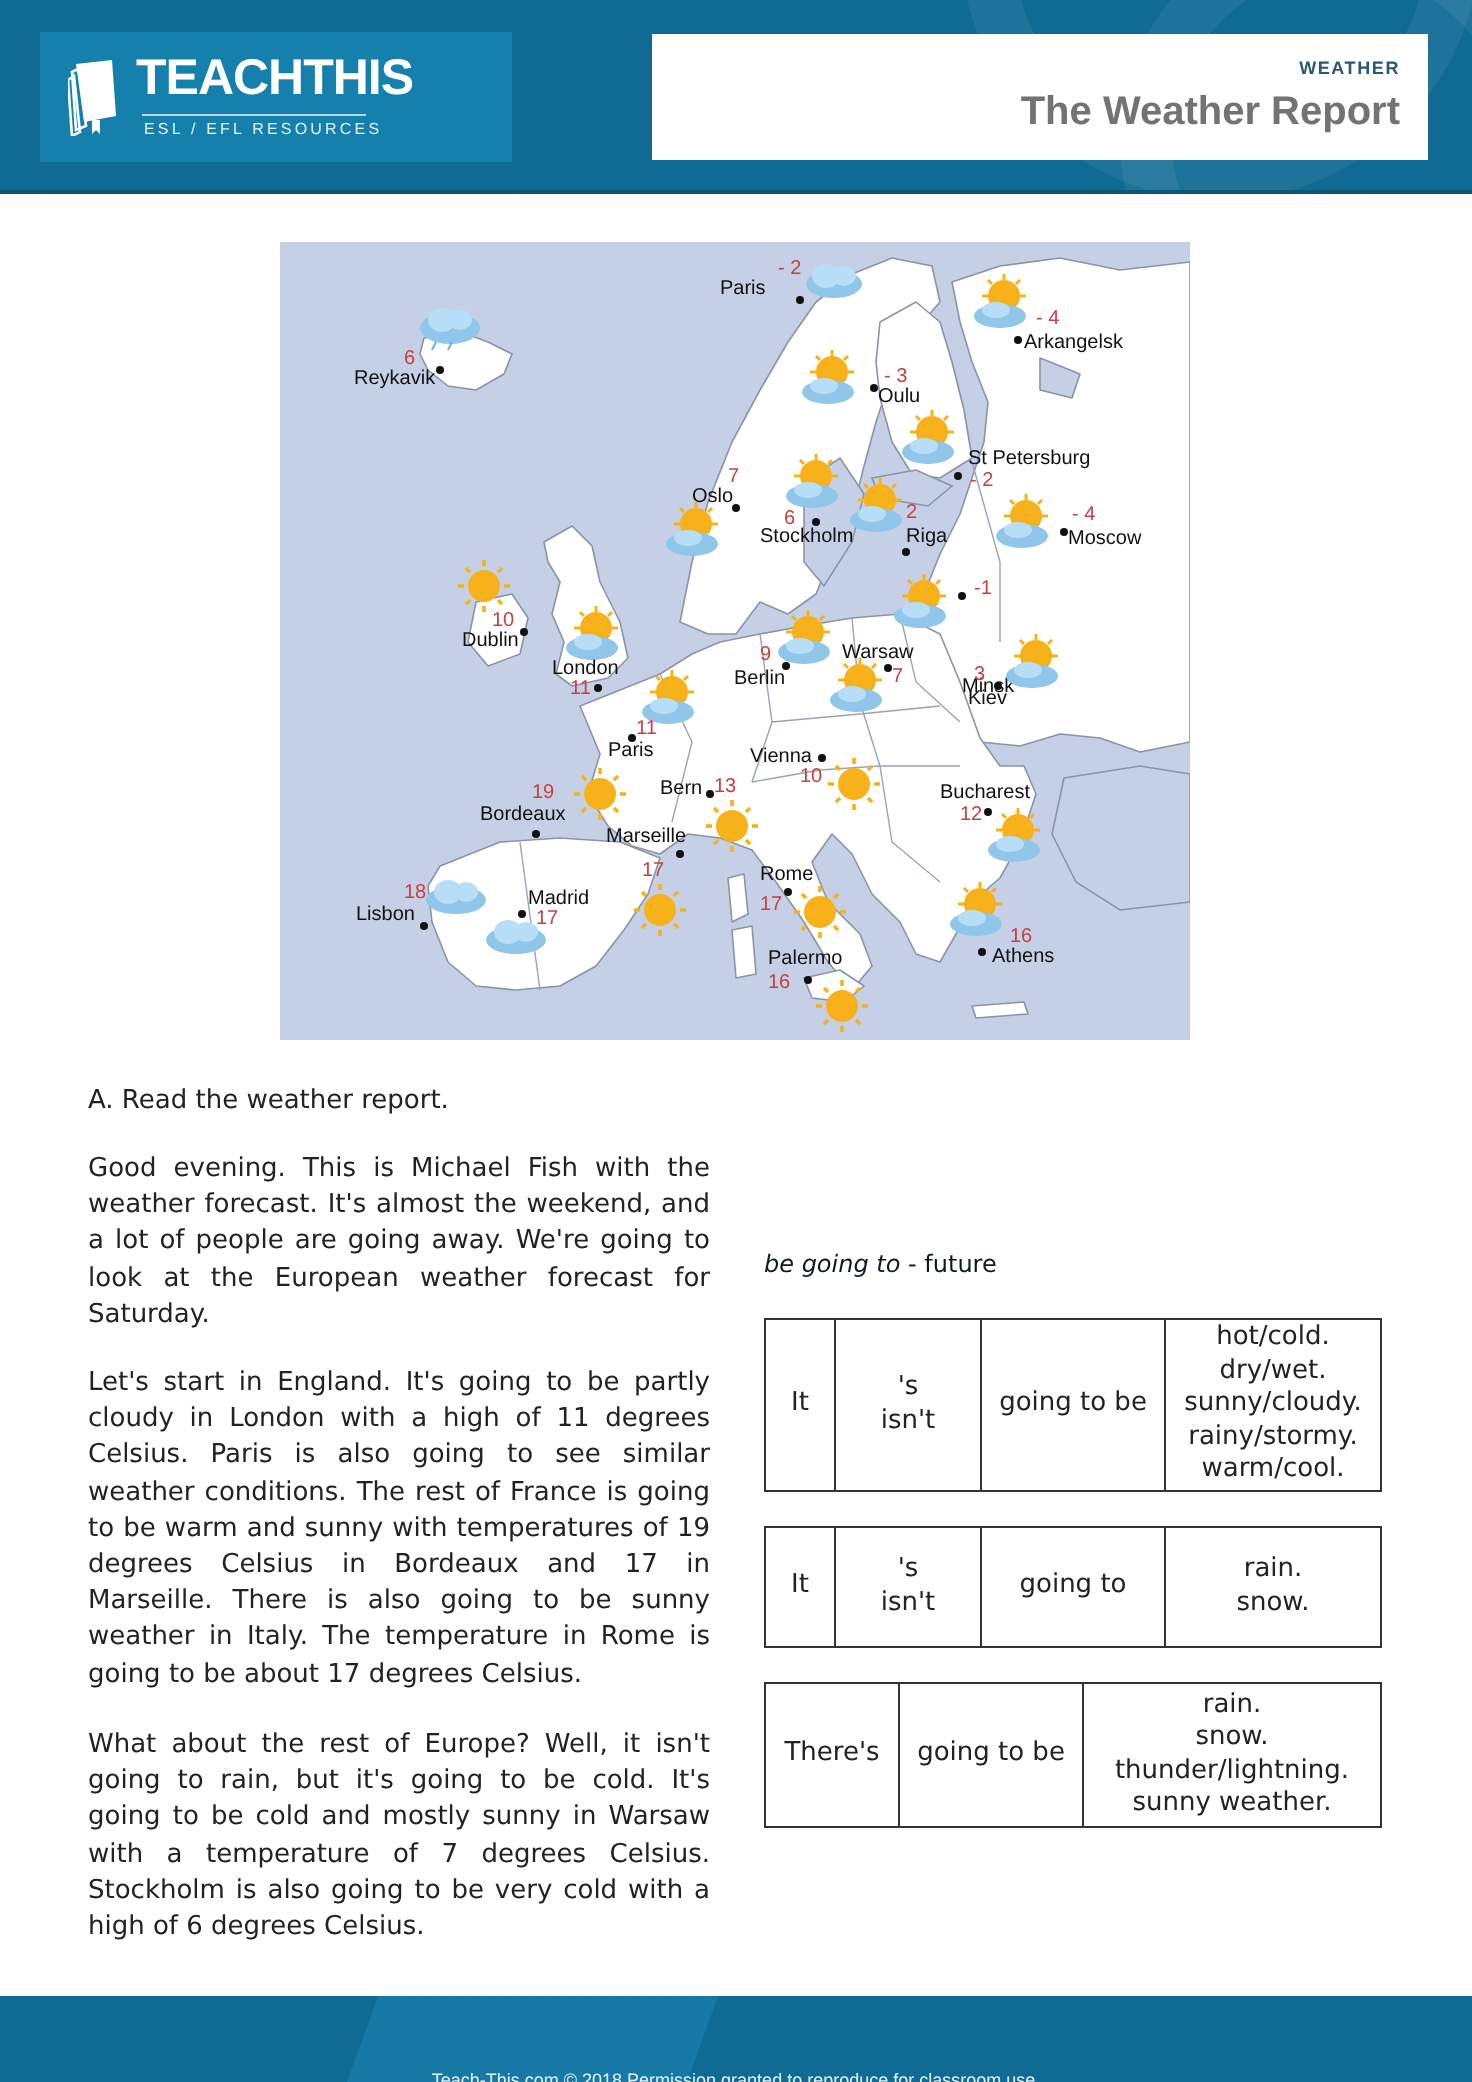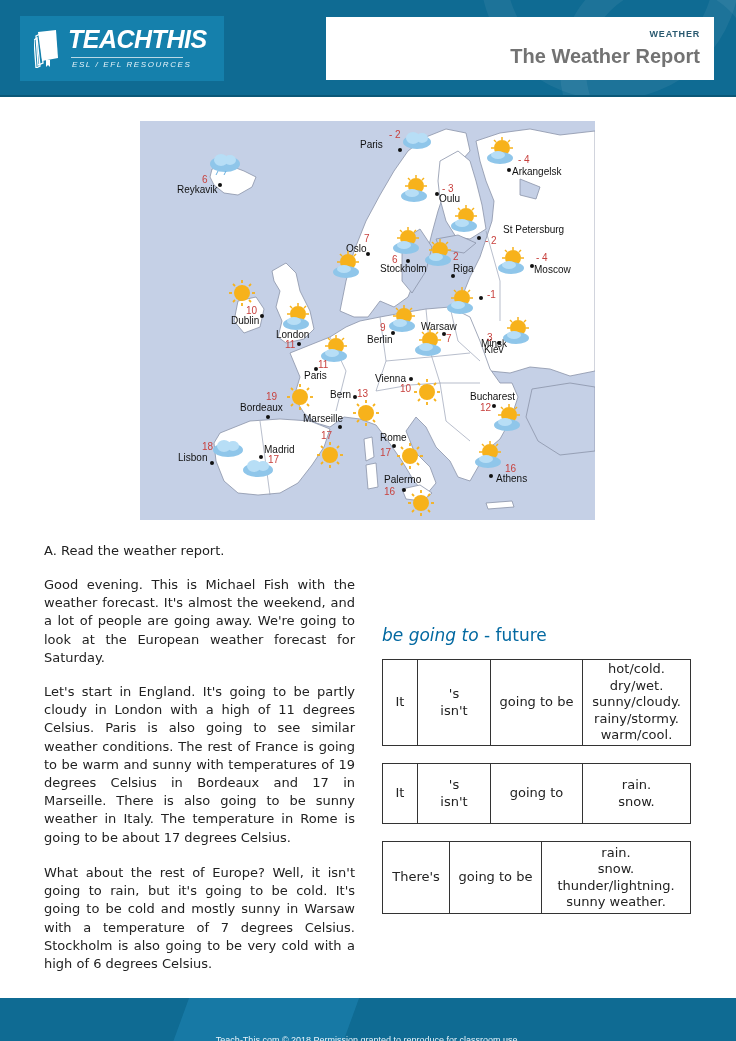--- a/index.html
+++ b/index.html
@@ -15,23 +15,22 @@
       overflow: hidden;
     }
     .header .swirl {
       position: absolute; border-radius: 50%;
       border: 26px solid rgba(255,255,255,0.06);
     }
     .header-bottom-line {
       position: absolute; left: 0; top: 95px; width: 736px; height: 3px; background: #0b5878;
     }
     .logo-box {
-      position: absolute; left: 20px; top: 16px; width: 204px; height: 65px;
+      position: absolute; left: 20px; top: 16px; width: 236px; height: 65px;
       background: #1580ac;
-      font-style: italic;
     }
     .logo-book { position: absolute; left: 14px; top: 12px; }
     .logo-title {
       position: absolute; left: 48px; top: 9px;
       font-family: "Liberation Sans", sans-serif; font-weight: bold;
       font-size: 25px; color: #fff; letter-spacing: -0.5px;
     }
     .logo-line {
       position: absolute; left: 51px; top: 41px; width: 112px; height: 1px; background: rgba(255,255,255,0.7);
     }
@@ -74,21 +73,21 @@
 
     .section-a {
       position: absolute; left: 44px; top: 543px;
       font-size: 13px; color: #222;
     }
     .para {
       position: absolute; left: 44px; width: 311px;
       font-size: 13px; line-height: 18.2px; text-align: justify; color: #222;
     }
     .grammar-title {
-      position: absolute; left: 382px; top: 625px; font-size: 17px; color: #0369a1;
+      position: absolute; left: 382px; top: 625px; font-size: 12px; color: #0f172a;
     }
     .grammar-title em { font-style: italic; }
     table.g {
       position: absolute; border-collapse: collapse; font-size: 13px; color: #222;
     }
     table.g td {
       border: 1px solid #333; text-align: center; vertical-align: middle;
       line-height: 16.5px; padding: 0 4px;
     }
 
@@ -236,21 +235,21 @@
       <g stroke="#f7b21b" stroke-width="1.5">
         <line x1="16" y1="0" x2="16" y2="3"></line>
         <line x1="5" y1="11" x2="8" y2="11"></line>
         <line x1="24" y1="11" x2="27" y2="11"></line>
         <line x1="8" y1="3" x2="10" y2="5"></line>
         <line x1="24" y1="3" x2="22" y2="5"></line>
       </g>
       <ellipse cx="14" cy="21" rx="13" ry="6" fill="#8fc6ea"></ellipse>
       <ellipse cx="12" cy="18" rx="7" ry="4" fill="#b7def6"></ellipse>
     </svg>
-  <span class="city" style="left:344px;top:103px;margin-left:19px;">St Petersburg</span>
+  <span class="city" style="left:344px;top:103px;">St Petersburg</span>
   <span class="dot" style="left:337px;top:115px;"></span>
   <span class="temp" style="left:345px;top:114px;">- 2</span>
 
   <span class="temp" style="left:224px;top:112px;">7</span>
   <span class="city" style="left:206px;top:122px;">Oslo</span>
   <span class="dot" style="left:226px;top:131px;"></span>
   <svg class="wx" style="left:192px;top:130px;" width="30" height="28">
       <circle cx="16" cy="11" r="8" fill="#f7b21b"></circle>
       <g stroke="#f7b21b" stroke-width="1.5">
         <line x1="16" y1="0" x2="16" y2="3"></line>

